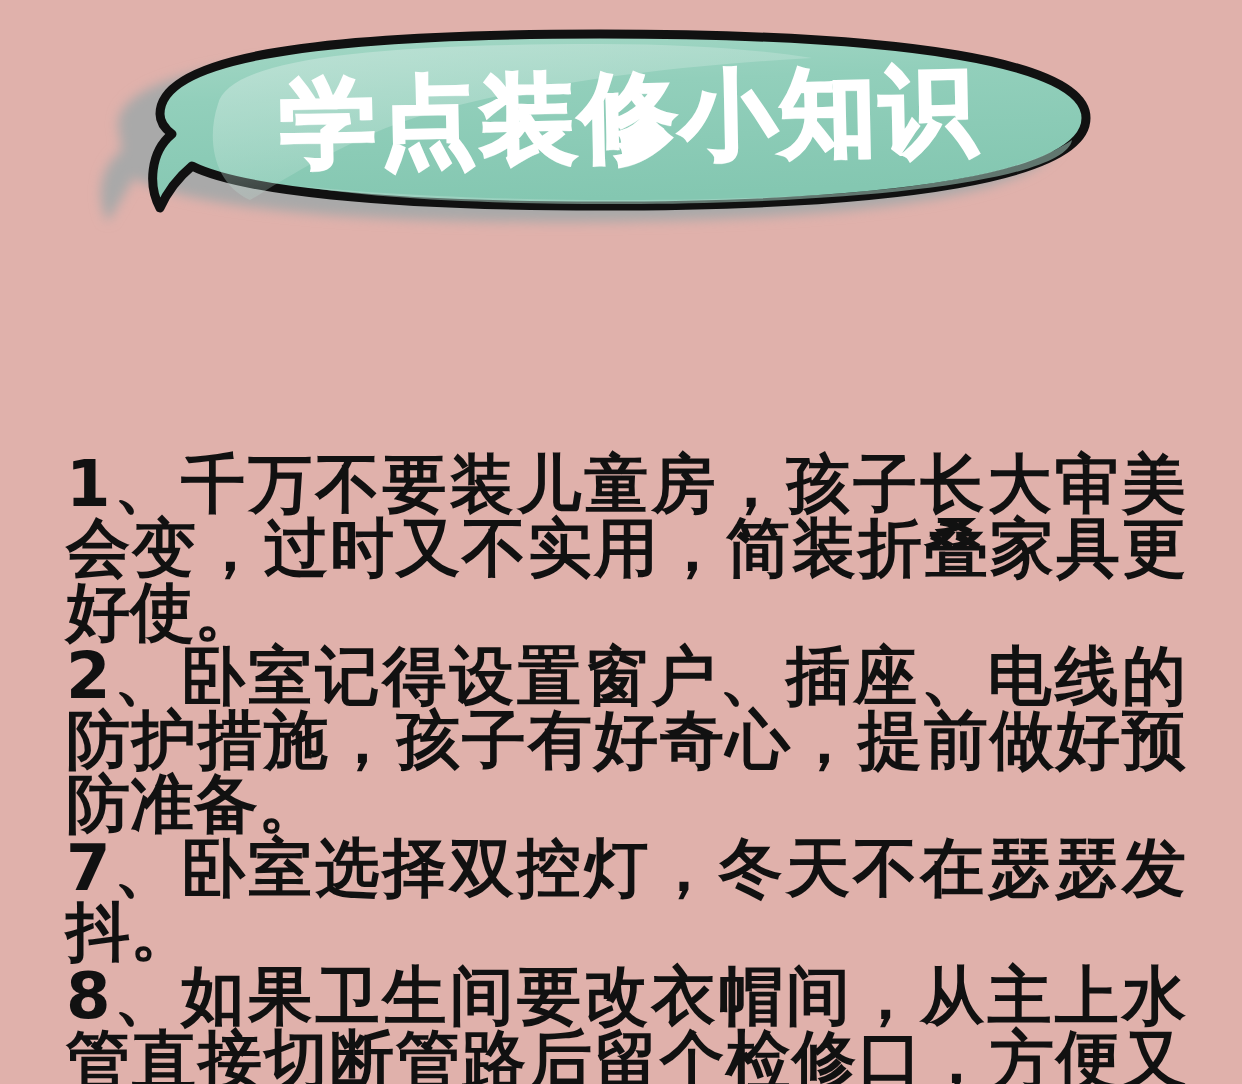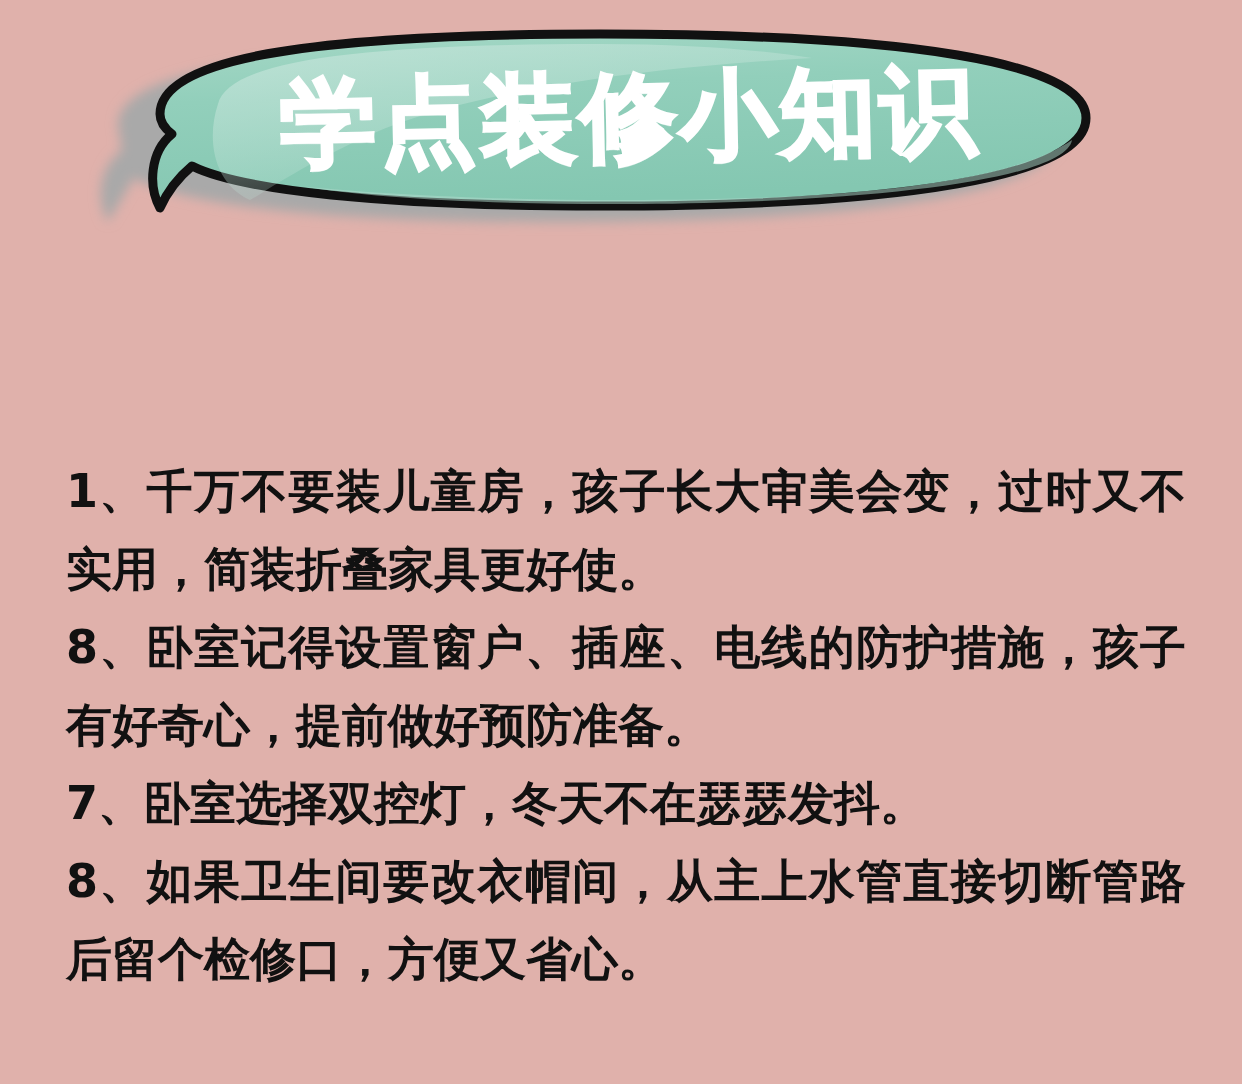--- a/index.html
+++ b/index.html
@@ -63,22 +63,22 @@
   #tips-block {
     position: absolute;
     left: 66px;
     top: 452px;
     width: 1120px;
   }
   .tip-item {
     color: #111111;
     font-family: "DejaVu Sans", "Liberation Sans", sans-serif;
     font-weight: 600;
-    font-size: 46px;
-    line-height: 78px;
+    font-size: 64px;
+    line-height: 64px;
     letter-spacing: 0px;
     text-align: justify;
     text-align-last: left;
     word-break: break-all;
     margin: 0 0 0 0;
   }
 </style>
 </head>
 <body>
 
@@ -140,18 +140,18 @@
           C 1066 176, 900 202, 640 204
           C 490 205, 370 198, 300 186
           Z"></path>
     </svg>
 
     <div id="banner-title-text">学点装修小知识</div>
   </div>
 
   <div id="tips-block">
     <p class="tip-item">1、千万不要装儿童房，孩子长大审美会变，过时又不实用，简装折叠家具更好使。</p>
-    <p class="tip-item">8、卧室记得设置窗户、插座、电线的防护措施，孩子有好奇心，提前做好预防准备。</p>
+    <p class="tip-item">2、卧室记得设置窗户、插座、电线的防护措施，孩子有好奇心，提前做好预防准备。</p>
     <p class="tip-item">7、卧室选择双控灯，冬天不在瑟瑟发抖。</p>
     <p class="tip-item">8、如果卫生间要改衣帽间，从主上水管直接切断管路后留个检修口，方便又省心。</p>
   </div>
 
 </div>
 
 </body></html>

